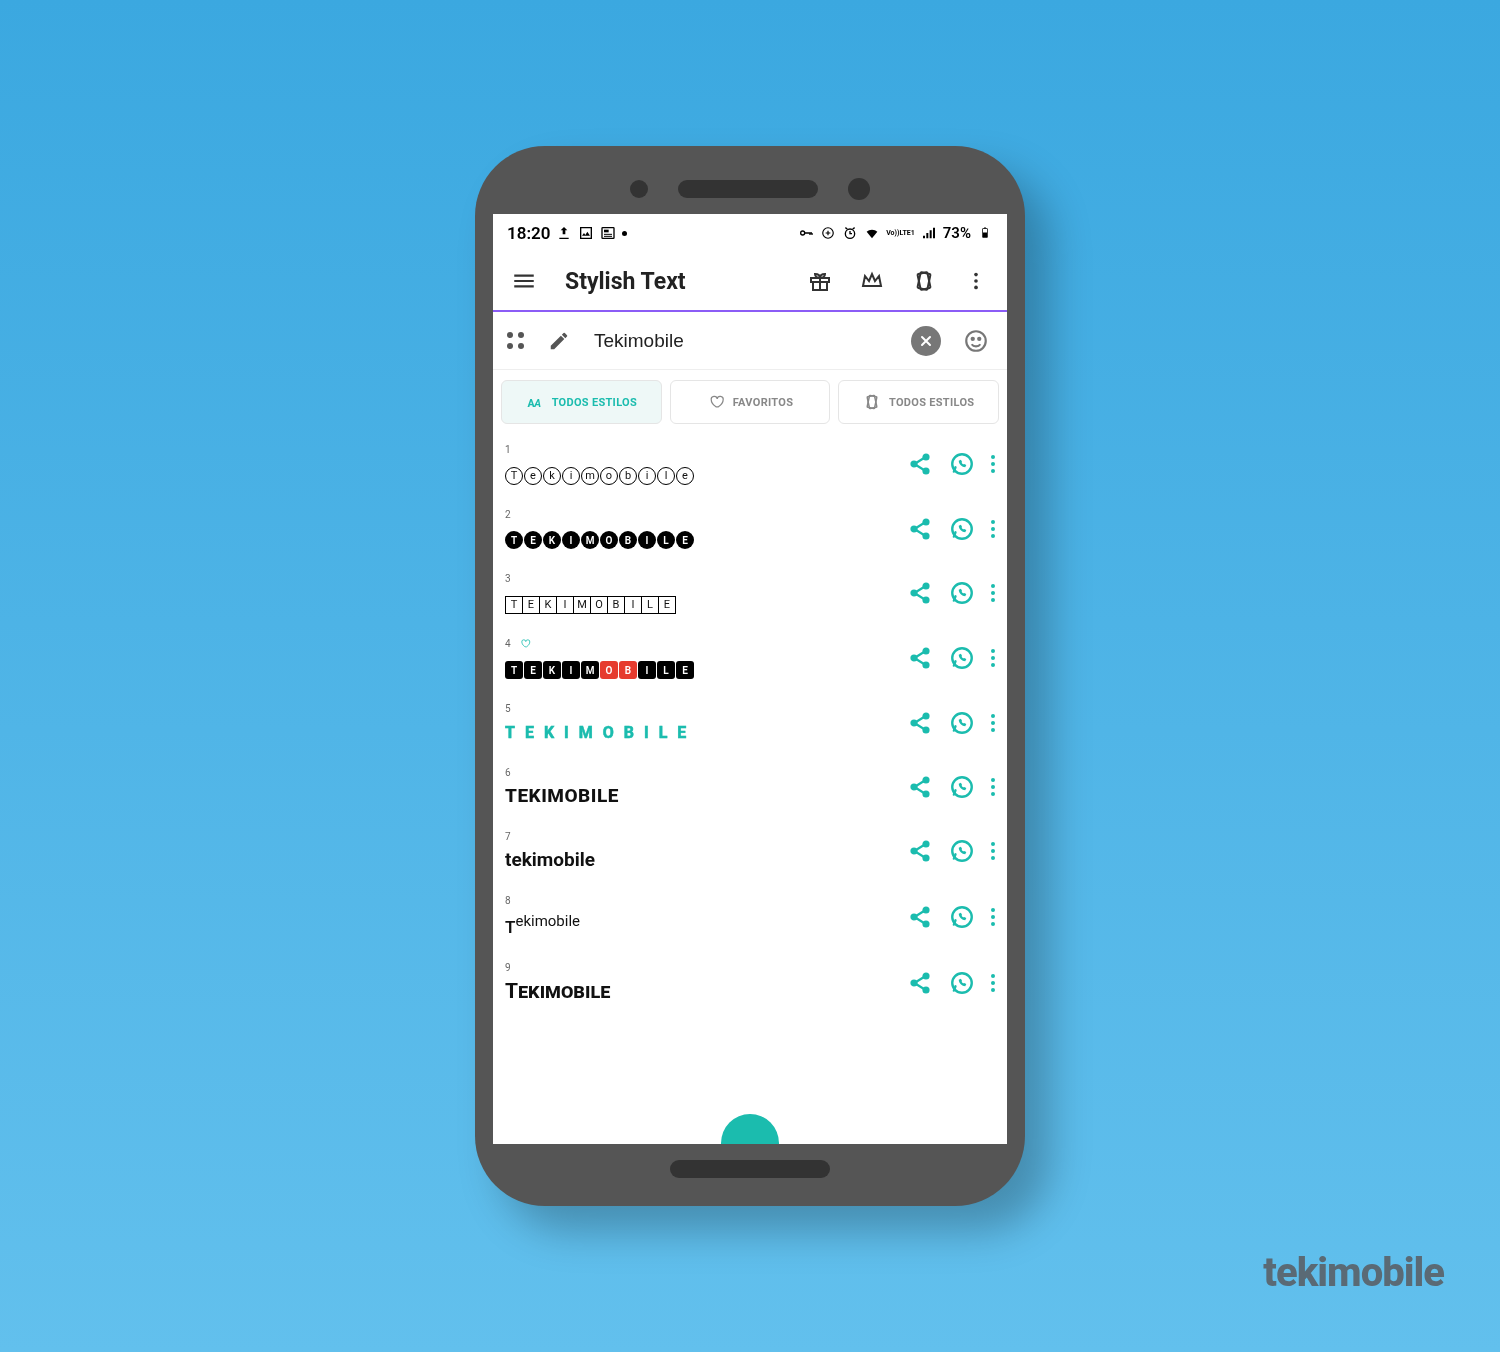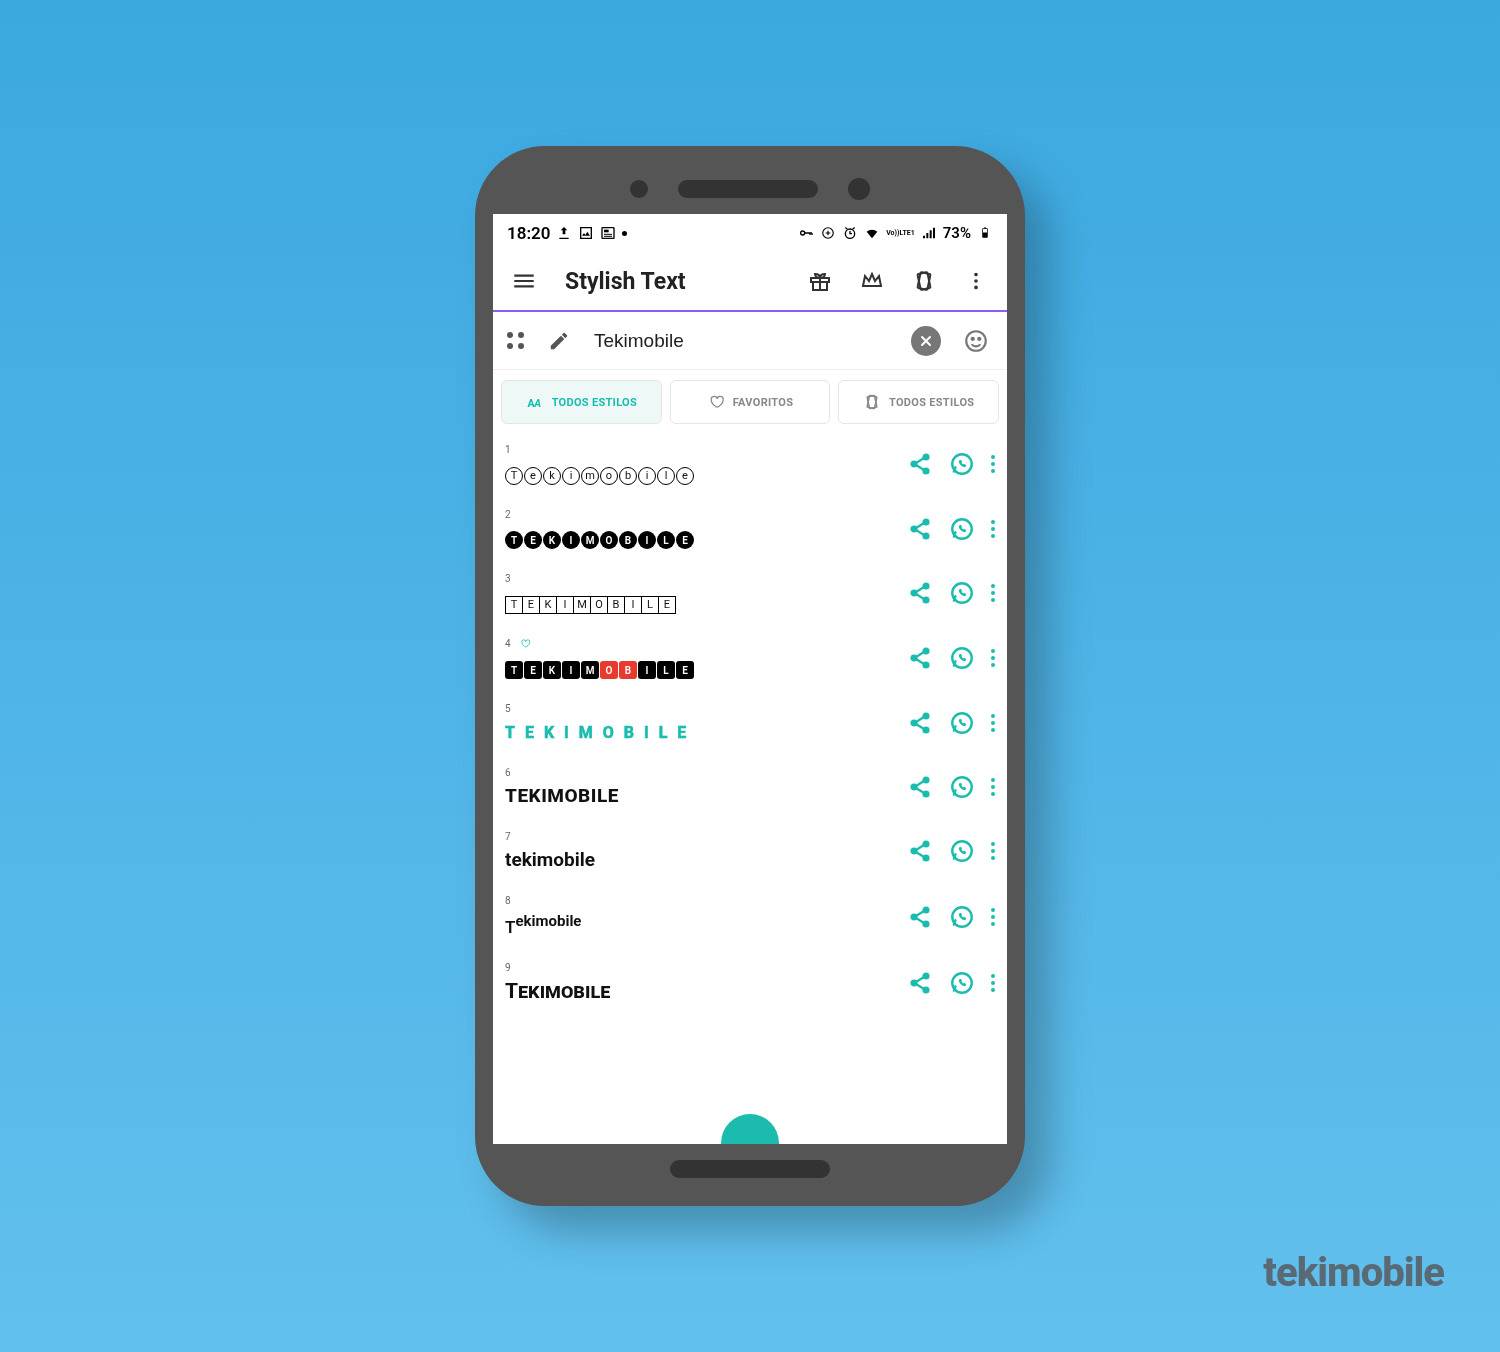--- a/index.html
+++ b/index.html
@@ -137,21 +137,21 @@
   }
   .filled-box span {
     display:inline-flex; width:18px; height:18px; background:#000; color:#fff;
     border-radius:3px; align-items:center; justify-content:center;
     font-size:10px; margin-right:1px; font-weight:600;
   }
   .filled-box span.red { background:#e63b2e; }
   .spaced-outline { letter-spacing:10px; font-weight:700; color:#1bbcae; font-size:16px; -webkit-text-stroke: 0.5px #1bbcae; text-shadow:0 0 1px rgba(27,188,174,0.3); }
   .bold-upper { font-weight:800; letter-spacing:0.5px; }
   .smallcaps { font-variant: small-caps; font-weight:700; font-size:21px; }
-  .sup-start .rest { font-size:15px; font-weight:700; vertical-align:super; }
+  .sup-start .rest { font-size:15px; font-weight:400; vertical-align:super; }
   .sup-start .first { font-size:17px; font-weight:600; }
 
   .fab {
     position:absolute;
     bottom:-28px;
     left:50%;
     transform:translateX(-50%);
     width:58px; height:58px;
     border-radius:50%;
     background:#1bbcae;

